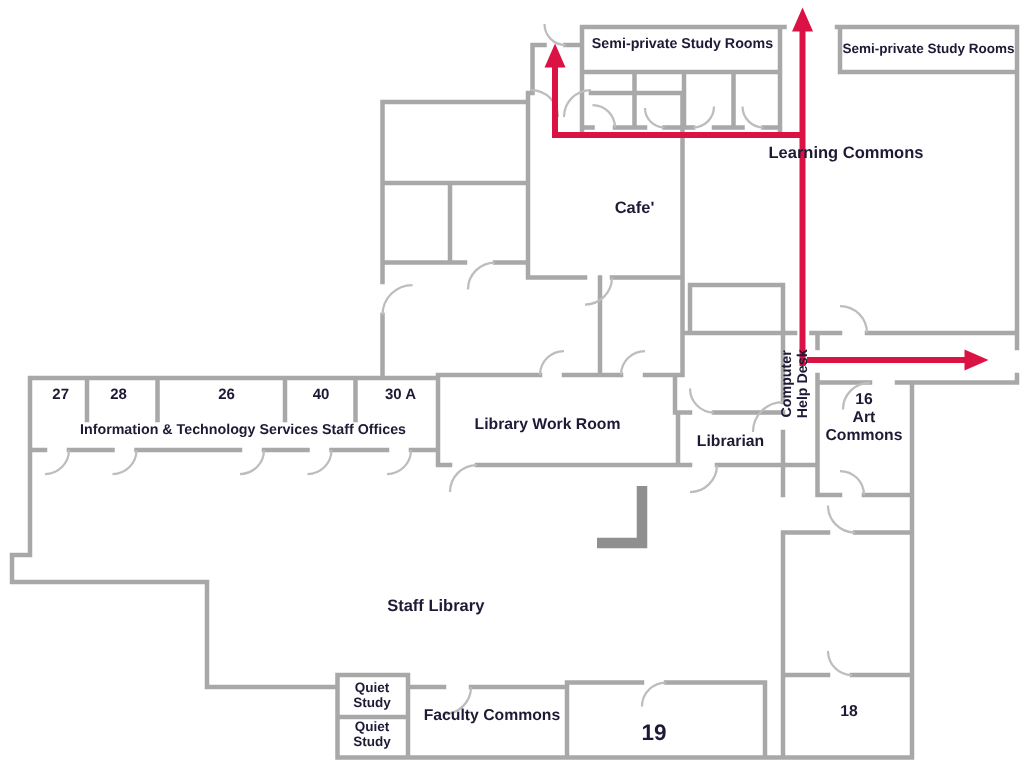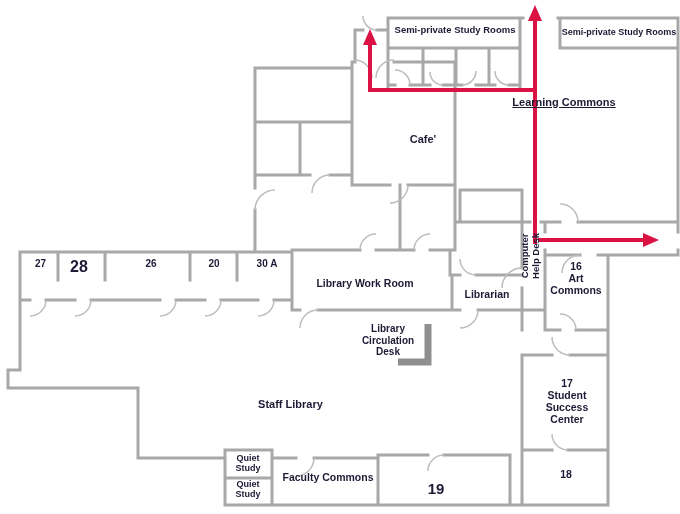--- a/index.html
+++ b/index.html
@@ -92,54 +92,50 @@
     <path fill="none" stroke="#db1345" stroke-width="4" d="M538,240 H646"></path>
     <polygon fill="#db1345" points="535,5 528,21 542,21"></polygon>
     <polygon fill="#db1345" points="370,29 363,45 377,45"></polygon>
     <polygon fill="#db1345" points="659,240 643,233 643,247"></polygon>
   </svg>
 
   <div class="lbl nowrap" style="left:390px;top:25px;width:130px;font-size:9.5px;">Semi-private Study Rooms</div>
 
   <div class="lbl nowrap" style="left:560px;top:27px;width:118px;font-size:9px;">Semi-private Study Rooms</div>
 
-  <div class="lbl nowrap" style="left:505px;top:96px;width:118px;font-size:11px;text-decoration:underline;">Learning Commons</div>
+  <div class="lbl nowrap" style="left:505px;top:96px;width:118px;font-size:11px;">Learning Commons</div>
 
   <div class="lbl" style="left:398px;top:133px;width:50px;font-size:11px;">Cafe'</div>
 
   <div class="lbl rot" style="left:503px;top:245px;width:56px;font-size:9.5px;">Computer Help Desk</div>
 
   <div class="lbl nowrap" style="left:305px;top:277px;width:120px;font-size:10.5px;">Library Work Room</div>
 
   <div class="lbl nowrap" style="left:456px;top:288px;width:62px;font-size:10.5px;">Librarian</div>
 
   <div class="lbl" style="left:547px;top:260px;width:58px;font-size:10.5px;">
     <div>16</div>
     <div>Art Commons</div>
   </div>
 
-  <div class="lbl" style="left:352px;top:323px;width:72px;font-size:10px;">Library Circulation Desk</div>
 
   <div class="lbl nowrap" style="left:243px;top:398px;width:95px;font-size:11px;">Staff Library</div>
 
-  <div class="lbl" style="left:533px;top:377px;width:68px;font-size:10.5px;">
-    <div>17</div>
-    <div>Student Success Center</div>
-  </div>
 
   <div class="lbl" style="left:550px;top:468px;width:32px;font-size:10.5px;">18</div>
 
   <div class="lbl" style="left:420px;top:480px;width:32px;font-size:15px;">19</div>
 
   <div class="lbl" style="left:226px;top:453px;width:44px;font-size:9px;">Quiet Study</div>
 
   <div class="lbl" style="left:226px;top:479px;width:44px;font-size:9px;">Quiet Study</div>
 
   <div class="lbl nowrap" style="left:280px;top:471px;width:96px;font-size:10.5px;">Faculty Commons</div>
 
   <div class="lbl" style="left:24px;top:258px;width:22px;font-size:10px;text-align:right;">27</div>
-  <div class="lbl" style="left:68px;top:258px;width:22px;font-size:16px;">28</div>
+  <div class="lbl" style="left:68px;top:258px;width:22px;font-size:10px;">28</div>
   <div class="lbl" style="left:140px;top:258px;width:22px;font-size:10px;">26</div>
-  <div class="lbl" style="left:203px;top:258px;width:22px;font-size:10px;">20</div>
+  <div class="lbl" style="left:203px;top:258px;width:22px;font-size:10px;">40</div>
   <div class="lbl nowrap" style="left:249px;top:258px;width:36px;font-size:10px;">30 A</div>
 
+  <div class="lbl nowrap" style="left:36px;top:282px;width:252px;font-size:9.5px;">Information &amp; Technology Services Staff Offices</div>
 
 </div>
 
 </body></html>

